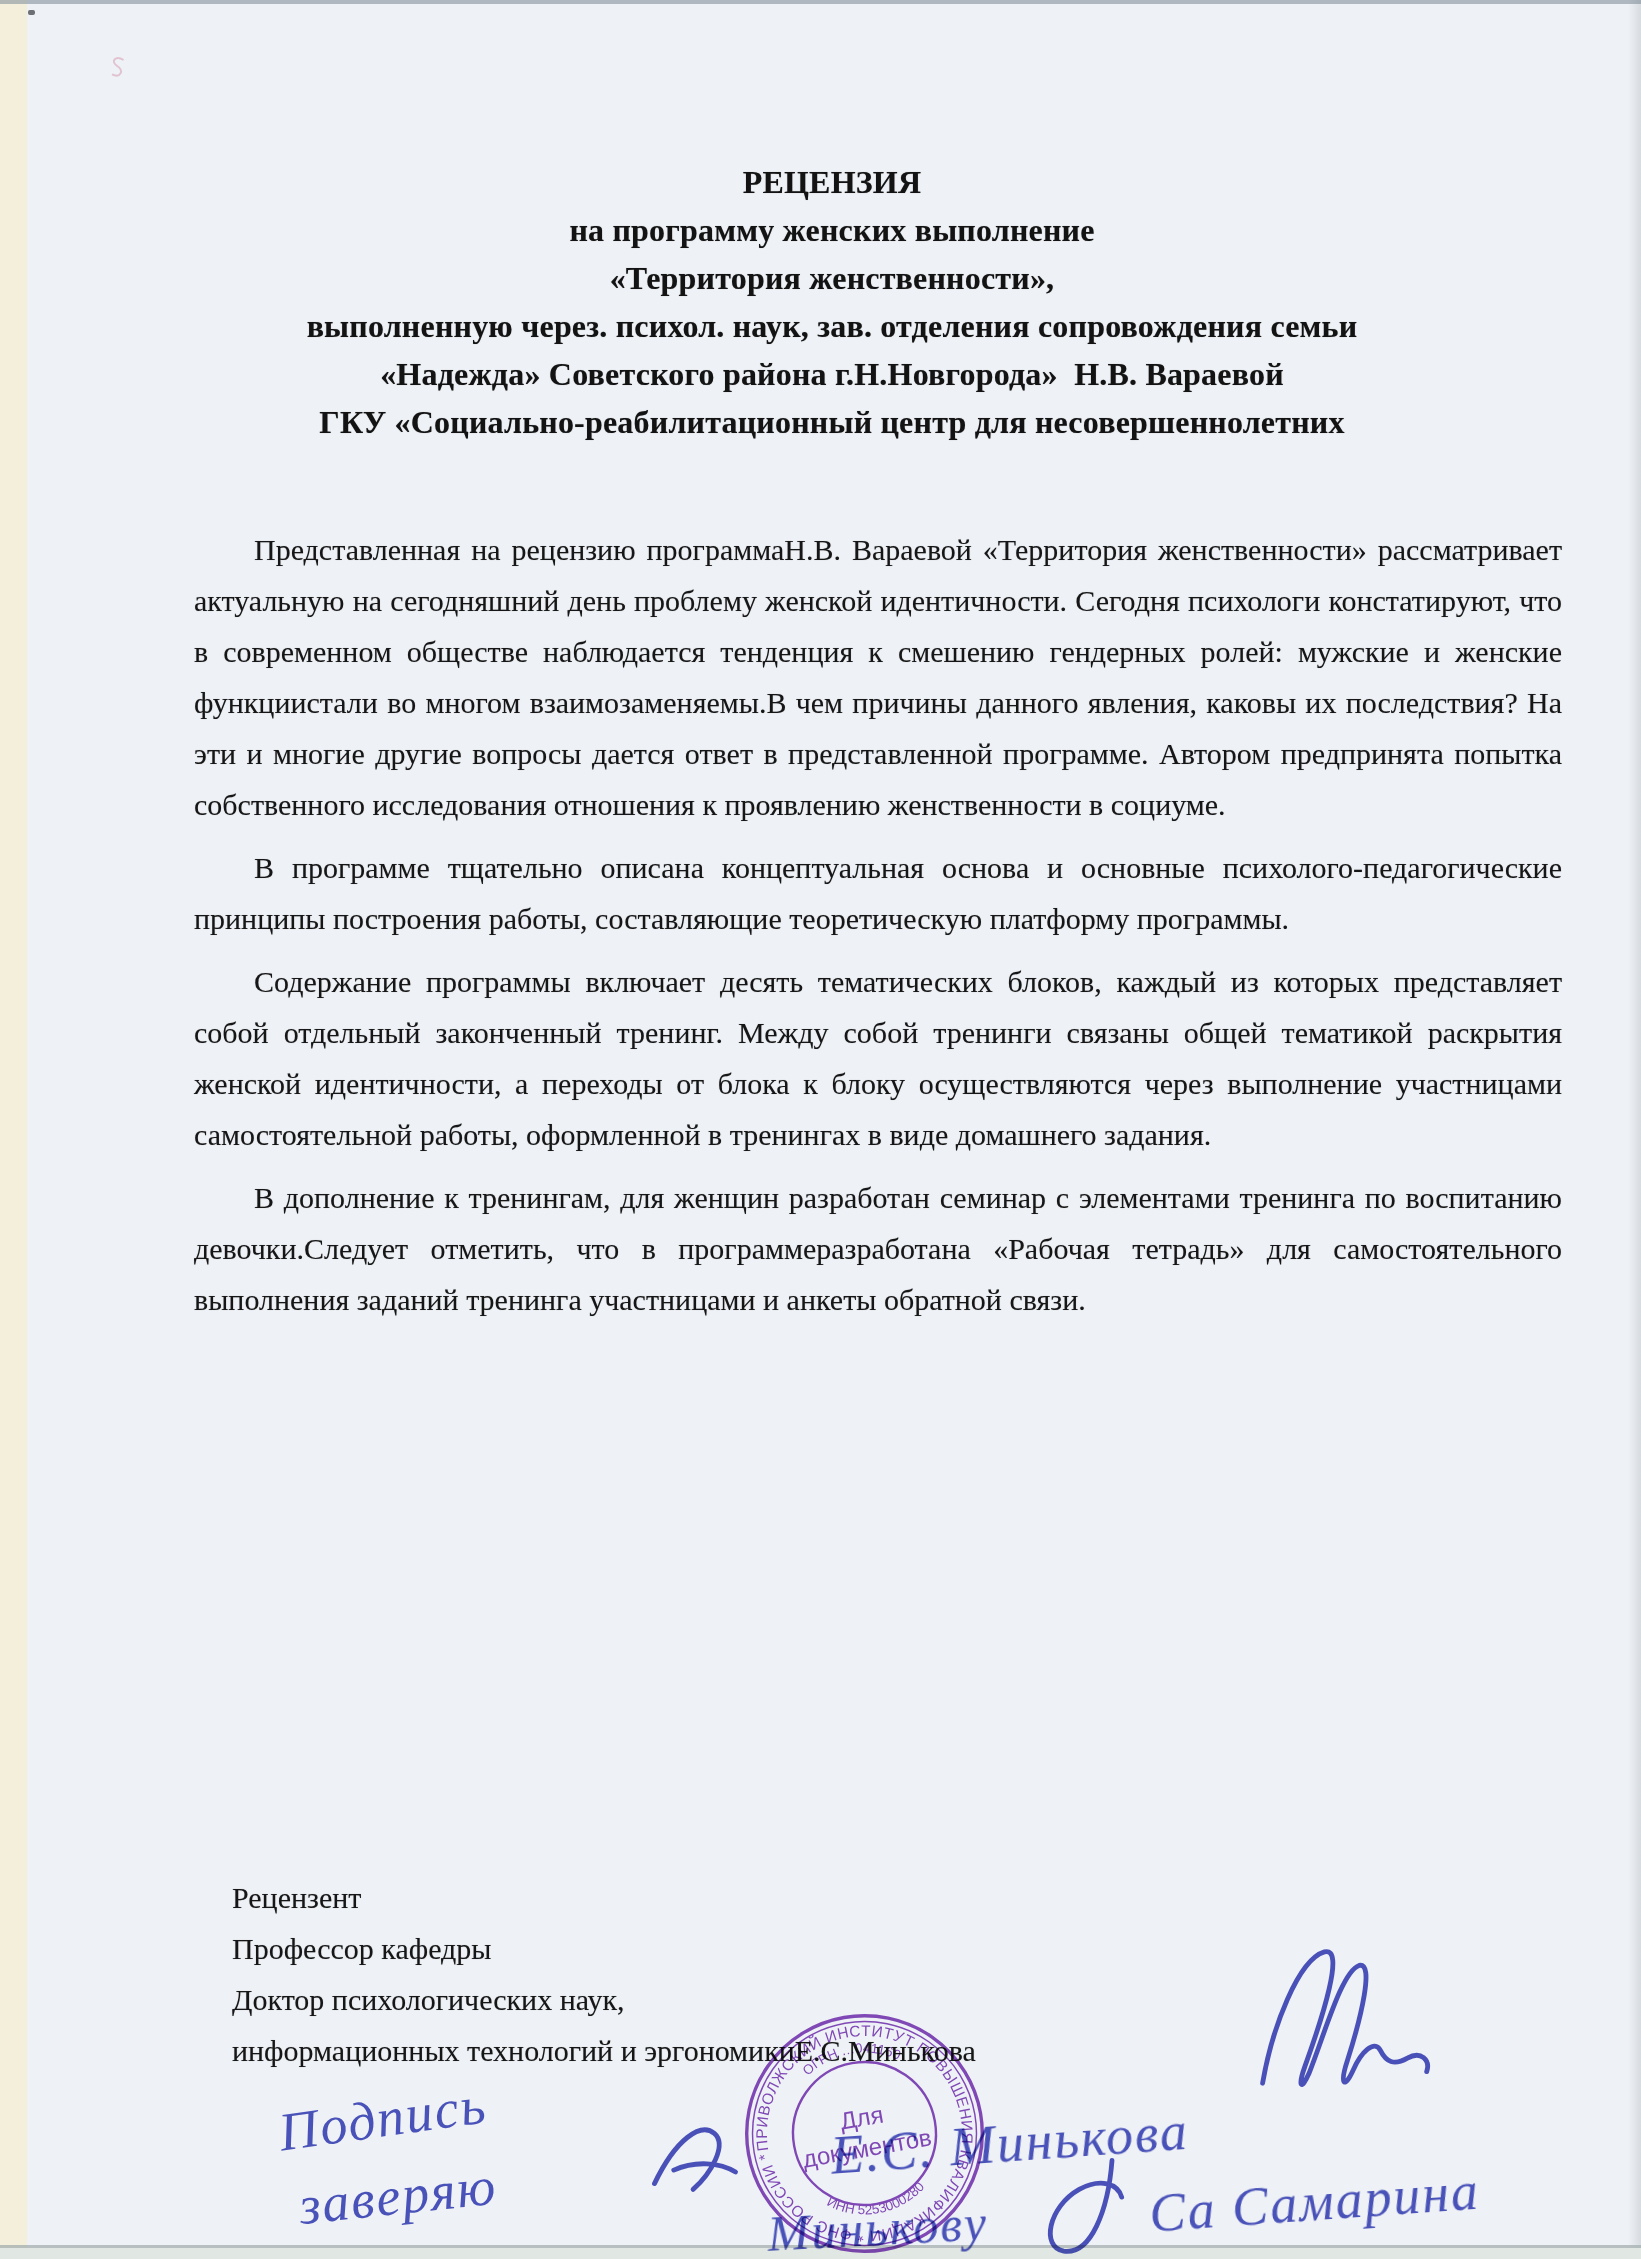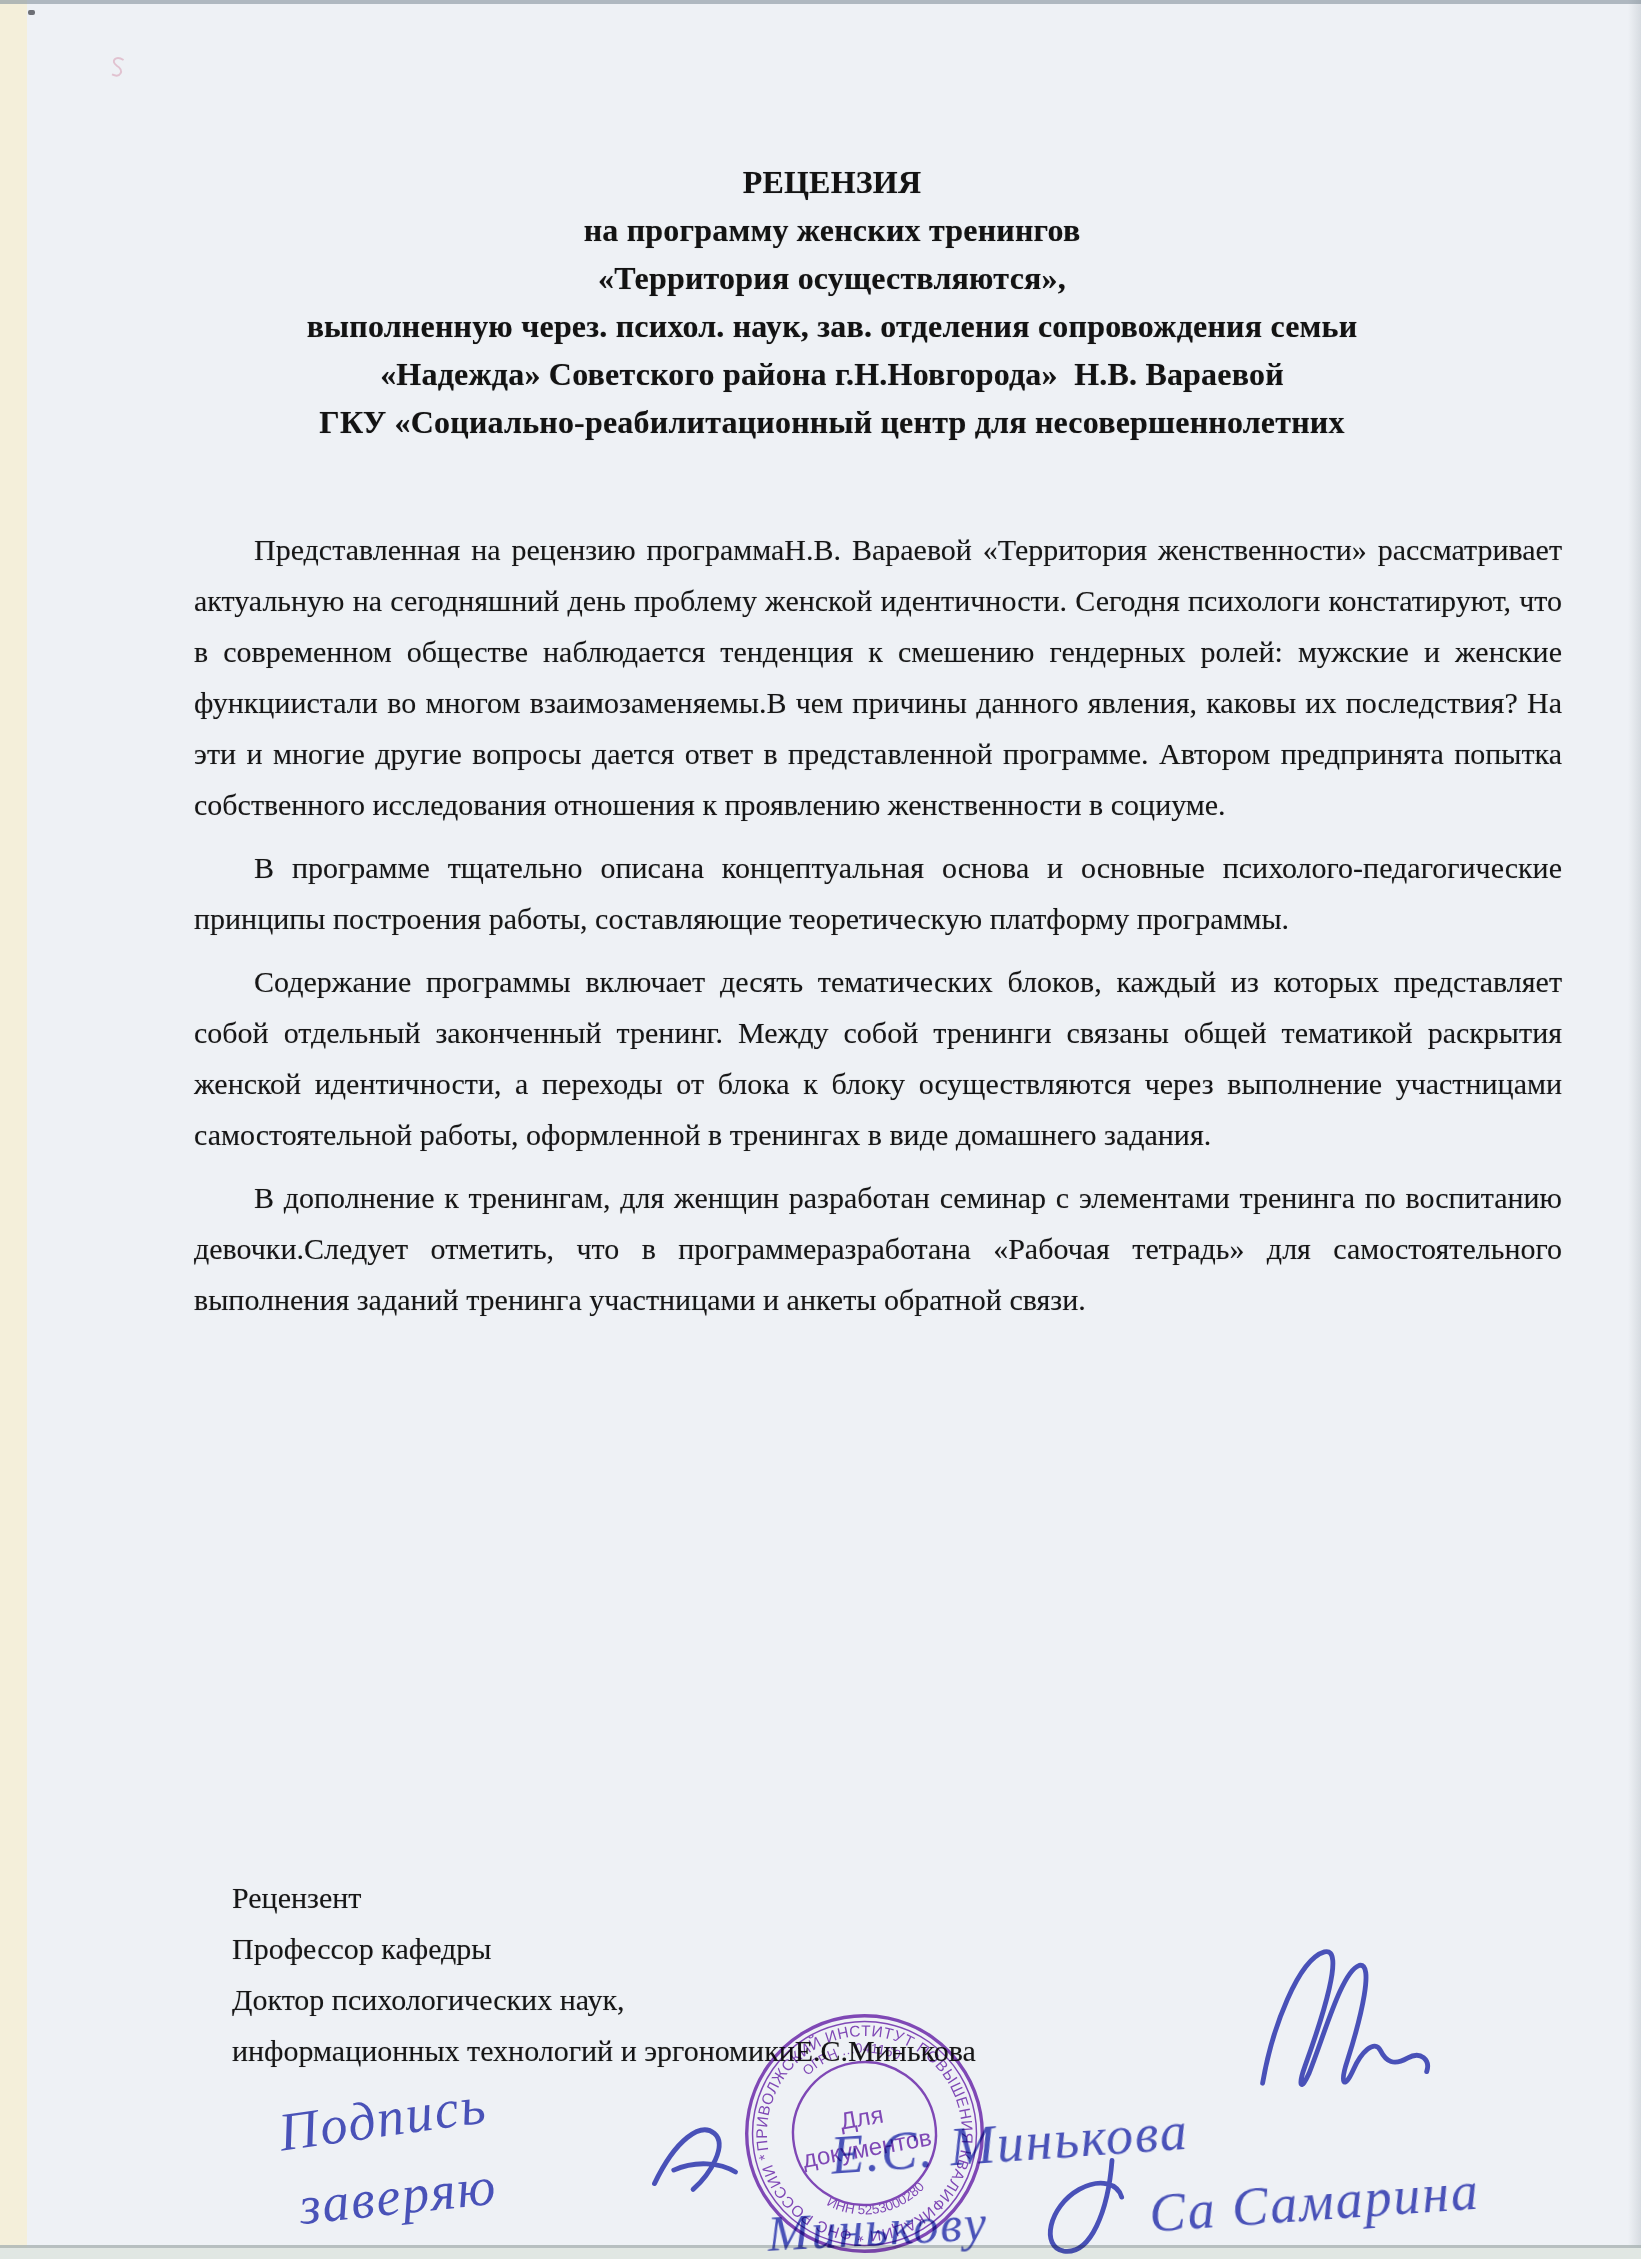--- a/index.html
+++ b/index.html
@@ -52,22 +52,22 @@
 
 <div class="edge-left"></div>
 <div class="edge-top"></div>
 <div class="edge-right-shade"></div>
 <div class="edge-bottom-line"></div>
 <div class="edge-bottom-strip"></div>
 <div class="corner-dot"></div>
 
 <header class="doc-title">
   <div>РЕЦЕНЗИЯ</div>
-  <div>на программу женских тренингов</div>
-  <div>«Территория осуществляются»,</div>
+  <div>на программу женских выполнение</div>
+  <div>«Территория женственности»,</div>
   <div>выполненную через. психол. наук, зав. отделения сопровождения семьи</div>
   <div>«Надежда» Советского района г.Н.Новгорода»&nbsp; Н.В. Вараевой</div>
   <div>ГКУ «Социально-реабилитационный центр для несовершеннолетних</div>
 </header>
 
 <main class="body-text">
   <p>Представленная на рецензию программаН.В. Вараевой «Территория женственности» рассматривает актуальную на сегодняшний день проблему женской идентичности. Сегодня психологи констатируют, что в современном обществе наблюдается тенденция к смешению гендерных ролей: мужские и женские функциистали во многом взаимозаменяемы.В чем причины данного явления, каковы их последствия? На эти и многие другие вопросы дается ответ в представленной программе. Автором предпринята попытка собственного исследования отношения к проявлению женственности в социуме.</p>
   <p>В программе тщательно описана концептуальная основа и основные психолого-педагогические принципы построения работы, составляющие теоретическую платформу программы.</p>
   <p>Содержание программы включает десять тематических блоков, каждый из которых представляет собой отдельный законченный тренинг. Между собой тренинги связаны общей тематикой раскрытия женской идентичности, а переходы от блока к блоку осуществляются через выполнение участницами самостоятельной работы, оформленной в тренингах в виде домашнего задания.</p>
   <p>В дополнение к тренингам, для женщин разработан семинар с элементами тренинга по воспитанию девочки.Следует отметить, что в программеразработана «Рабочая тетрадь» для самостоятельного выполнения заданий тренинга участницами и анкеты обратной связи.</p>

